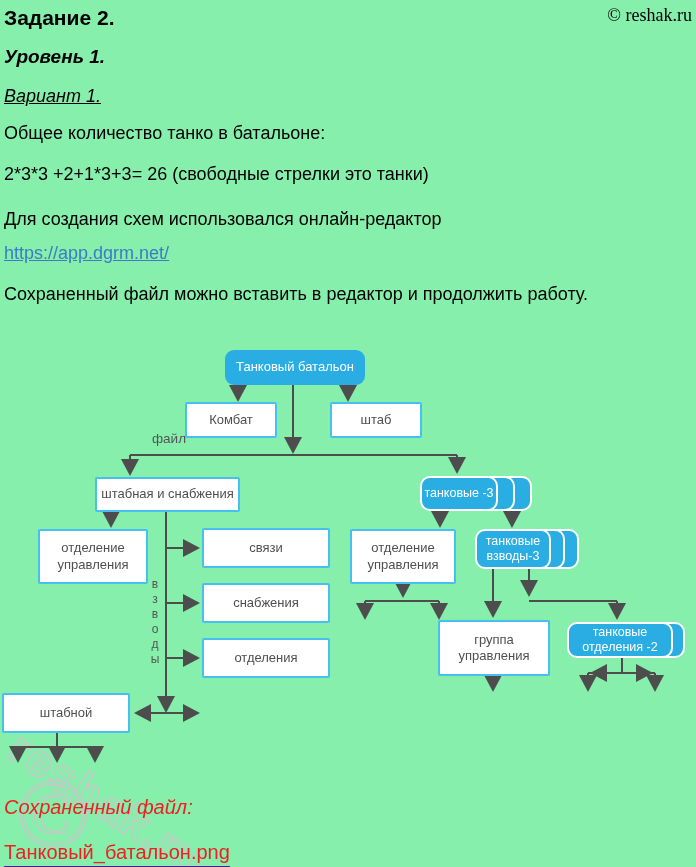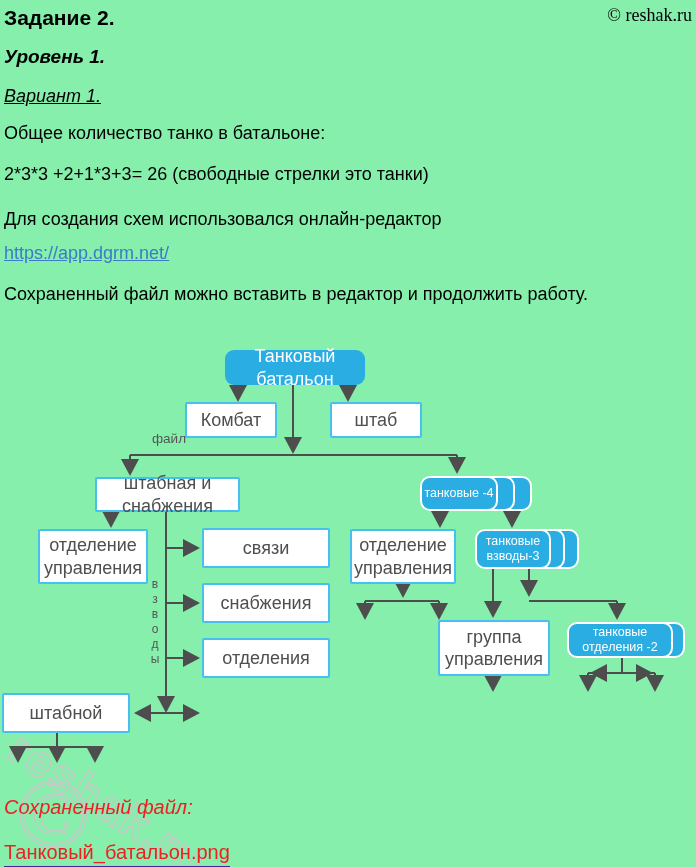--- a/index.html
+++ b/index.html
@@ -18,21 +18,21 @@
   .p3 { position:absolute; left:4px; top:209px; font-size:18px; }
   .doc-link { position:absolute; left:4px; top:243px; font-size:18px; color:#3b7bc8; text-decoration:underline; }
   .p4 { position:absolute; left:4px; top:284px; font-size:18px; }
   
   .saved-label { position:absolute; left:4px; top:796px; font-size:20px; font-style:italic; color:#ee2024; z-index:3; }
   .saved-file  { position:absolute; left:4px; top:841px; font-size:20px; color:#ee2024; z-index:3;
                  border-bottom:2px solid #4c1d95; padding-bottom:2px; }
   
   .node {
     position:absolute; display:flex; align-items:center; justify-content:center;
-    text-align:center; font-size:18px; line-height:1.25; z-index:2;
+    text-align:center; font-size:13px; line-height:1.25; z-index:2;
   }
   .wbox { background:#fff; border:2px solid #45c0f0; border-radius:2px; color:#4f4f4f; }
   .bbox { background:#29ade3; border-radius:9px; color:#fff; }
   .n-battalion   { left:225px; top:350px; width:140px; height:35px; }
   .n-kombat      { left:185px; top:402px; width:92px;  height:36px; }
   .n-shtab       { left:330px; top:402px; width:92px;  height:36px; }
   .n-shtabnaya   { left:95px;  top:477px; width:145px; height:35px; }
   .n-otd-left    { left:38px;  top:529px; width:110px; height:55px; }
   .n-svyazi      { left:202px; top:528px; width:128px; height:40px; }
   .n-snab        { left:202px; top:583px; width:128px; height:40px; }
@@ -147,21 +147,21 @@
   <div class="node wbox n-otd-left">отделение управления</div>
   <div class="node wbox n-svyazi">связи</div>
   <div class="node wbox n-snab">снабжения</div>
   <div class="node wbox n-remont">отделения</div>
   <div class="node wbox n-shtabnoy">штабной</div>
   <div class="lbl-vzvody">взводы</div>
 
   <div class="stack s-tankovye">
     <div class="layer l3"></div>
     <div class="layer l2"></div>
-    <div class="layer front">танковые -4</div>
+    <div class="layer front">танковые -3</div>
   </div>
 
   <div class="node wbox n-otd-right">отделение управления</div>
 
   <div class="stack s-vzvody3">
     <div class="layer l3"></div>
     <div class="layer l2"></div>
     <div class="layer front">танковые взводы-3</div>
   </div>
 

